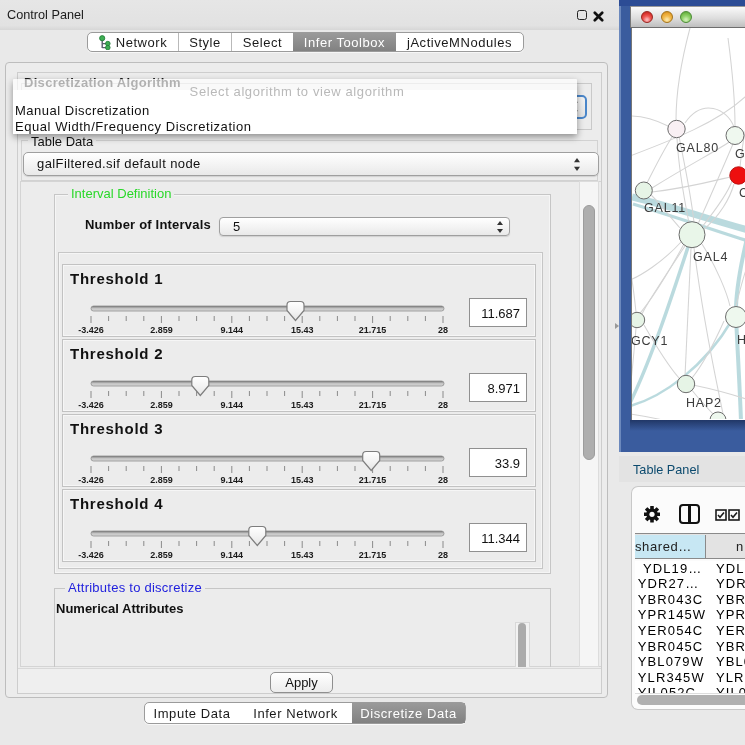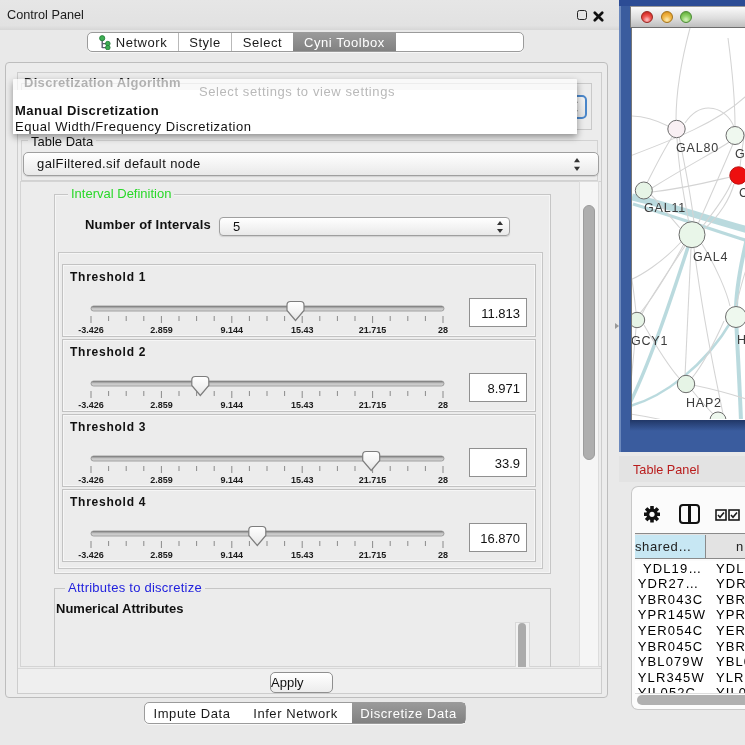--- a/index.html
+++ b/index.html
@@ -5,21 +5,21 @@
 *{margin:0;padding:0;box-sizing:border-box}
 #canvas text{letter-spacing:0.8px}
 html,body{width:745px;height:745px;overflow:hidden}
 body{position:relative;font-family:"Liberation Sans",sans-serif;font-size:13px;color:#111;background:#e9e9e9}
 .abs{position:absolute}
 .seg{display:flex;align-items:center;justify-content:center;height:100%;color:#1a1a1a;font-size:13px;letter-spacing:0.55px}
 .segdark{background:linear-gradient(#9a9a9a,#818181);color:#fff}
 .grouptitle{position:absolute;background:#ececec;padding:0 3px;line-height:13px}
 .combo{position:absolute;border:1px solid #9f9f9f;border-radius:5px;background:linear-gradient(#ffffff,#f2f2f2 60%,#e9e9e9);box-shadow:0 1px 1px rgba(0,0,0,0.12)}
 .thpanel{position:absolute;left:42px;width:474px;height:73px;border:1px solid #c2c2c2;box-shadow:inset 0 0 0 1px #f6f6f6;background:#ececec}
-.thtitle{position:absolute;left:7px;top:5px;font-weight:bold;font-size:12px;letter-spacing:0.75px}
+.thtitle{position:absolute;left:7px;top:5px;font-weight:bold;font-size:15px;letter-spacing:0.75px}
 .valbox{position:absolute;left:406px;top:33px;width:58px;height:29px;background:#fff;border:1px solid #909090;font-size:13px;text-align:right;line-height:29px;padding-right:6px}
 .ticklabels{position:absolute;left:0;top:60px;width:474px;font-size:9px;font-weight:bold;color:#1a1a1a}
 .ticklabels span{position:absolute;transform:translateX(-50%)}
 </style>
 </head>
 <body>
 
 <div class="abs" style="left:0;top:0;width:619px;height:30px;background:linear-gradient(#e6e6e6,#e2e2e2 85%,#d7d7d7)"></div>
 <div class="abs" style="left:7px;top:6px;width:200px;height:19px;font-size:12.7px;color:#1c1c1c;line-height:19px">Control Panel</div>
 <div class="abs" style="left:577px;top:10px;width:10px;height:10px;border:1.6px solid #222;border-radius:2.5px"></div>
@@ -34,21 +34,22 @@
       <circle cx="3.2" cy="3.2" r="2.6" fill="#3fae54" stroke="#1c7a34" stroke-width="0.8"></circle>
       <circle cx="8.8" cy="8.6" r="2.3" fill="#3fae54" stroke="#1c7a34" stroke-width="0.8"></circle>
       <circle cx="8.8" cy="12.6" r="2.3" fill="#3fae54" stroke="#1c7a34" stroke-width="0.8"></circle>
     </svg>
     <span>Network</span>
   </div>
   <div style="width:1px;background:#b9b9b9"></div>
   <div class="seg" style="width:52px">Style</div>
   <div style="width:1px;background:#b9b9b9"></div>
   <div class="seg" style="width:61px">Select</div>
-  <div class="seg segdark" style="width:103px">Cyni Toolbox</div>
+  <div class="seg segdark" style="width:103px">Infer Toolbox</div>
+  <div class="seg" style="flex:1;border-radius:0 4px 4px 0">jActiveMNodules</div>
 </div>
 
 <div class="abs" style="left:5px;top:62px;width:603px;height:636px;background:#ececec;border:1px solid #bdbdbd;border-radius:4px"></div>
 <div class="abs" style="left:17px;top:72px;width:585px;height:622px;background:#ececec;border:1px solid #cdcdcd"></div>
 
 <div class="abs" style="left:21px;top:83px;width:571px;height:47px;border:1px solid #c9c9c9"></div>
 <div class="abs" style="left:24px;top:75px;font-weight:bold;color:#191919;letter-spacing:0.3px">Discretization Algorithm</div>
 
 <div class="abs" style="left:560px;top:95px;width:27px;height:24px;border:2.5px solid #4a86c9;border-radius:5px;background:linear-gradient(#f4f4f4,#e3e3e3)"></div>
 <svg class="abs" style="left:572px;top:99px" width="7" height="15" viewBox="0 0 7 15">
@@ -120,21 +121,21 @@
       <path transform="translate(224.0,36.5)" d="M3.5 0 L13.5 0 Q17 0 17 3.5 L17 9 L8.5 19 L0 9 L0 3.5 Q0 0 3.5 0 Z" fill="url(#hg0)" stroke="#7d7d7d" stroke-width="1.2"></path>
     </svg>
     <div class="ticklabels">
         <span style="left:28px">-3.426</span>
         <span style="left:98.4px">2.859</span>
         <span style="left:168.8px">9.144</span>
         <span style="left:239.2px">15.43</span>
         <span style="left:309.6px">21.715</span>
         <span style="left:380px">28</span>
       </div>
-    <div class="valbox">11.813</div>
+    <div class="valbox">11.687</div>
   </div>
   <div class="thpanel" style="top:158px">
     <div class="thtitle">Threshold 2</div>
     <svg width="474" height="62" style="position:absolute;left:0;top:0">
       <defs>
           <linearGradient id="trk1" x1="0" y1="0" x2="0" y2="1">
             <stop offset="0" stop-color="#6e6e6e"></stop>
             <stop offset="0.45" stop-color="#c2c2c2"></stop>
             <stop offset="1" stop-color="#d8d8d8"></stop>
           </linearGradient>
@@ -267,35 +268,35 @@
       <path transform="translate(185.8,36.5)" d="M3.5 0 L13.5 0 Q17 0 17 3.5 L17 9 L8.5 19 L0 9 L0 3.5 Q0 0 3.5 0 Z" fill="url(#hg3)" stroke="#7d7d7d" stroke-width="1.2"></path>
     </svg>
     <div class="ticklabels">
         <span style="left:28px">-3.426</span>
         <span style="left:98.4px">2.859</span>
         <span style="left:168.8px">9.144</span>
         <span style="left:239.2px">15.43</span>
         <span style="left:309.6px">21.715</span>
         <span style="left:380px">28</span>
       </div>
-    <div class="valbox">16.870</div>
+    <div class="valbox">11.344</div>
   </div>
 
   <div class="abs" style="left:34px;top:407px;width:497px;height:113px;border:1px solid #c6c6c6"></div>
   <div class="grouptitle" style="left:45px;top:400px;color:#2222dd;font-size:13px;letter-spacing:0.25px">Attributes to discretize</div>
   <div class="abs" style="left:36px;top:420px;font-weight:bold;font-size:13px">Numerical Attributes</div>
   <div class="abs" style="left:495px;top:441px;width:15px;height:59px;background:#f2f2f2;border:1px solid #d8d8d8"></div>
   <div class="abs" style="left:498px;top:442px;width:8px;height:58px;background:#ababab;border-radius:4px"></div>
 </div>
 
 <div class="abs" style="left:579px;top:181px;width:20px;height:486px;background:#f5f5f5;border:1px solid #dcdcdc"></div>
 <div class="abs" style="left:583px;top:205px;width:12px;height:255px;background:#aeaeae;border:1px solid #9c9c9c;border-radius:6px"></div>
 
 <div class="abs" style="left:18px;top:668px;width:583px;height:25px;background:#efefef;border-top:1px solid #d8d8d8"></div>
-<div class="abs" style="left:270px;top:672px;width:63px;height:21px;background:linear-gradient(#ffffff,#ececec);border:1px solid #8f8f8f;border-radius:5px;line-height:19px">Apply</div>
+<div class="abs" style="left:270px;top:672px;width:63px;height:21px;background:linear-gradient(#ffffff,#ececec);border:1px solid #8f8f8f;border-radius:5px;text-align:center;line-height:19px">Apply</div>
 
 <div class="abs" style="left:144px;top:702px;width:322px;height:22px;background:#fff;border:1px solid #9b9b9b;border-radius:5px;display:flex;box-shadow:0 1px 0 rgba(255,255,255,0.7)">
   <div class="seg" style="width:94px;border-radius:4px 0 0 4px">Impute Data</div>
   <div class="seg" style="flex:1;border-radius:0 4px 4px 0">Infer Network</div>
   <div class="seg segdark" style="width:113px">Discretize Data</div>
 </div>
 
 <div class="abs" style="left:615px;top:323px;width:0;height:0;border-top:3.5px solid transparent;border-bottom:3.5px solid transparent;border-left:4.5px solid #999"></div>
 
 <div class="abs" style="left:619px;top:0;width:126px;height:452px;background:#3a5c9e;border-left:2px solid #6c89bd"></div>
@@ -361,21 +362,21 @@
 <text x="-1" y="317" font-size="12.5" fill="#3c3c3c" font-family="Liberation Sans, sans-serif">GCY1</text>
 <text x="105" y="316" font-size="12.5" fill="#3c3c3c" font-family="Liberation Sans, sans-serif">HI</text>
 <text x="54" y="378.5" font-size="12.5" fill="#3c3c3c" font-family="Liberation Sans, sans-serif">HAP2</text>
 </svg>
   </div>
 
 <div class="abs" style="left:630px;top:420px;width:115px;height:11px;background:linear-gradient(rgba(8,18,48,0.5),rgba(8,18,48,0))"></div>
 
 <div class="abs" style="left:619px;top:452px;width:126px;height:293px;background:#e9e9e9"></div>
 <div class="abs" style="left:619px;top:456px;width:126px;height:26px;background:#e3e3e3"></div>
-<div class="abs" style="left:633px;top:463px;font-size:12.7px;color:#b91c1c">Table Panel</div>
+<div class="abs" style="left:633px;top:463px;font-size:12.7px;color:#0c4a6e">Table Panel</div>
 <div class="abs" style="left:631px;top:486px;width:114px;height:224px;background:#fbfbfb;border:1px solid #c8c8c8;border-radius:7px 0 0 7px;border-right:none"></div>
 <svg class="abs" style="left:643.5px;top:505.5px" width="16" height="17" viewBox="0 0 16 17">
 <g fill="#111">
       <circle cx="8" cy="8.3" r="5.8"></circle>
       <rect x="6.2" y="0" width="3.6" height="16.6" rx="0.5" transform="rotate(0 8 8.3)"></rect>
       <rect x="6.2" y="0" width="3.6" height="16.6" rx="0.5" transform="rotate(45 8 8.3)"></rect>
       <rect x="6.2" y="0" width="3.6" height="16.6" rx="0.5" transform="rotate(90 8 8.3)"></rect>
       <rect x="6.2" y="0" width="3.6" height="16.6" rx="0.5" transform="rotate(135 8 8.3)"></rect>
     </g>
 <circle cx="8" cy="8.3" r="2.6" fill="#fbfbfb"></circle>
@@ -411,15 +412,15 @@
     <div style="position:absolute;left:2.8px;top:109.2px">YLR345W</div>
     <div style="position:absolute;left:81px;top:109.2px">YLR3</div>
     <div style="position:absolute;left:2.8px;top:124.8px">YIL052C</div>
     <div style="position:absolute;left:81px;top:124.8px">YIL0</div>
   </div>
 <div class="abs" style="left:635px;top:693px;width:110px;height:14px;background:#fcfcfc;border-top:1px solid #ddd"></div>
 <div class="abs" style="left:637px;top:695px;width:108px;height:10px;background:#b0b0b0;border-radius:5px 0 0 5px"></div>
 
 <div class="abs" style="left:13px;top:79px;width:564px;height:55px;background:rgba(255,255,255,0.66);box-shadow:0 3px 7px rgba(0,0,0,0.4);border-radius:1px"></div>
 <div class="abs" style="left:13px;top:90px;width:564px;height:44px;background:#fff"></div>
-<div class="abs" style="left:0;top:84px;width:594px;text-align:center;color:#b9b9b9;font-size:13px;letter-spacing:0.6px">Select settings to view settings</div>
-<div class="abs" style="left:15px;top:103px;font-weight:bold;font-size:13px;letter-spacing:0.5px">Manual Discretization</div>
+<div class="abs" style="left:0;top:84px;width:594px;text-align:center;color:#b9b9b9;font-size:13px;letter-spacing:0.6px">Select algorithm to view algorithm</div>
+<div class="abs" style="left:15px;top:103px;font-weight:normal;font-size:13px;letter-spacing:0.5px">Manual Discretization</div>
 <div class="abs" style="left:15px;top:119px;font-size:13px;letter-spacing:0.55px">Equal Width/Frequency Discretization</div>
 
 </body></html>

